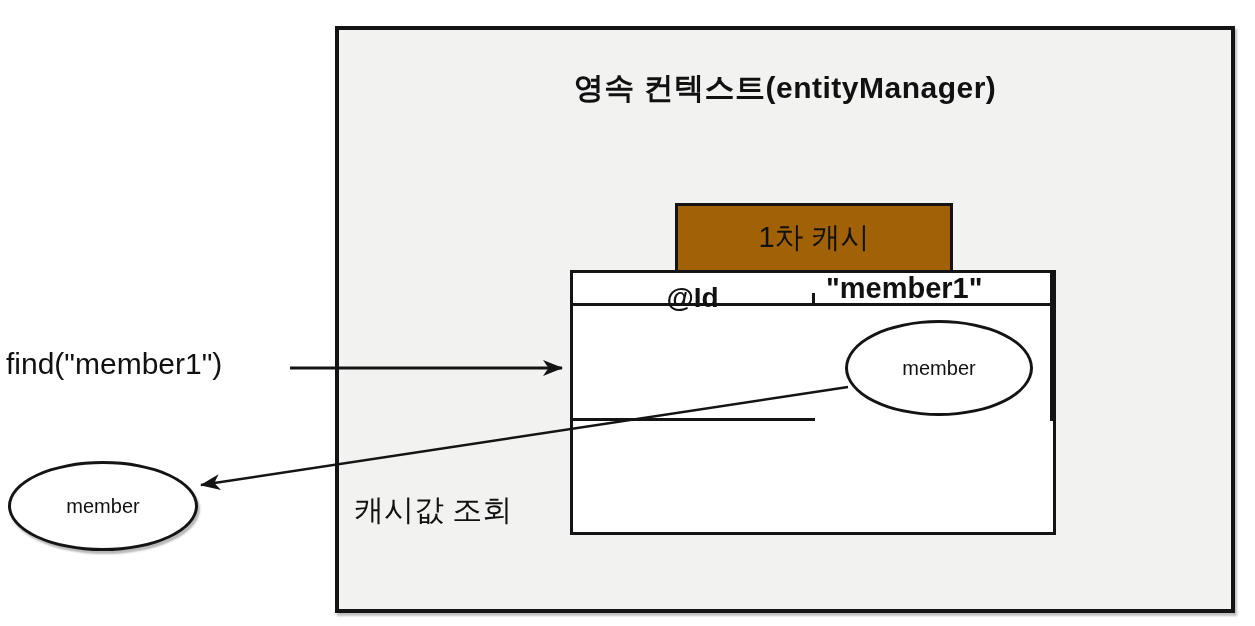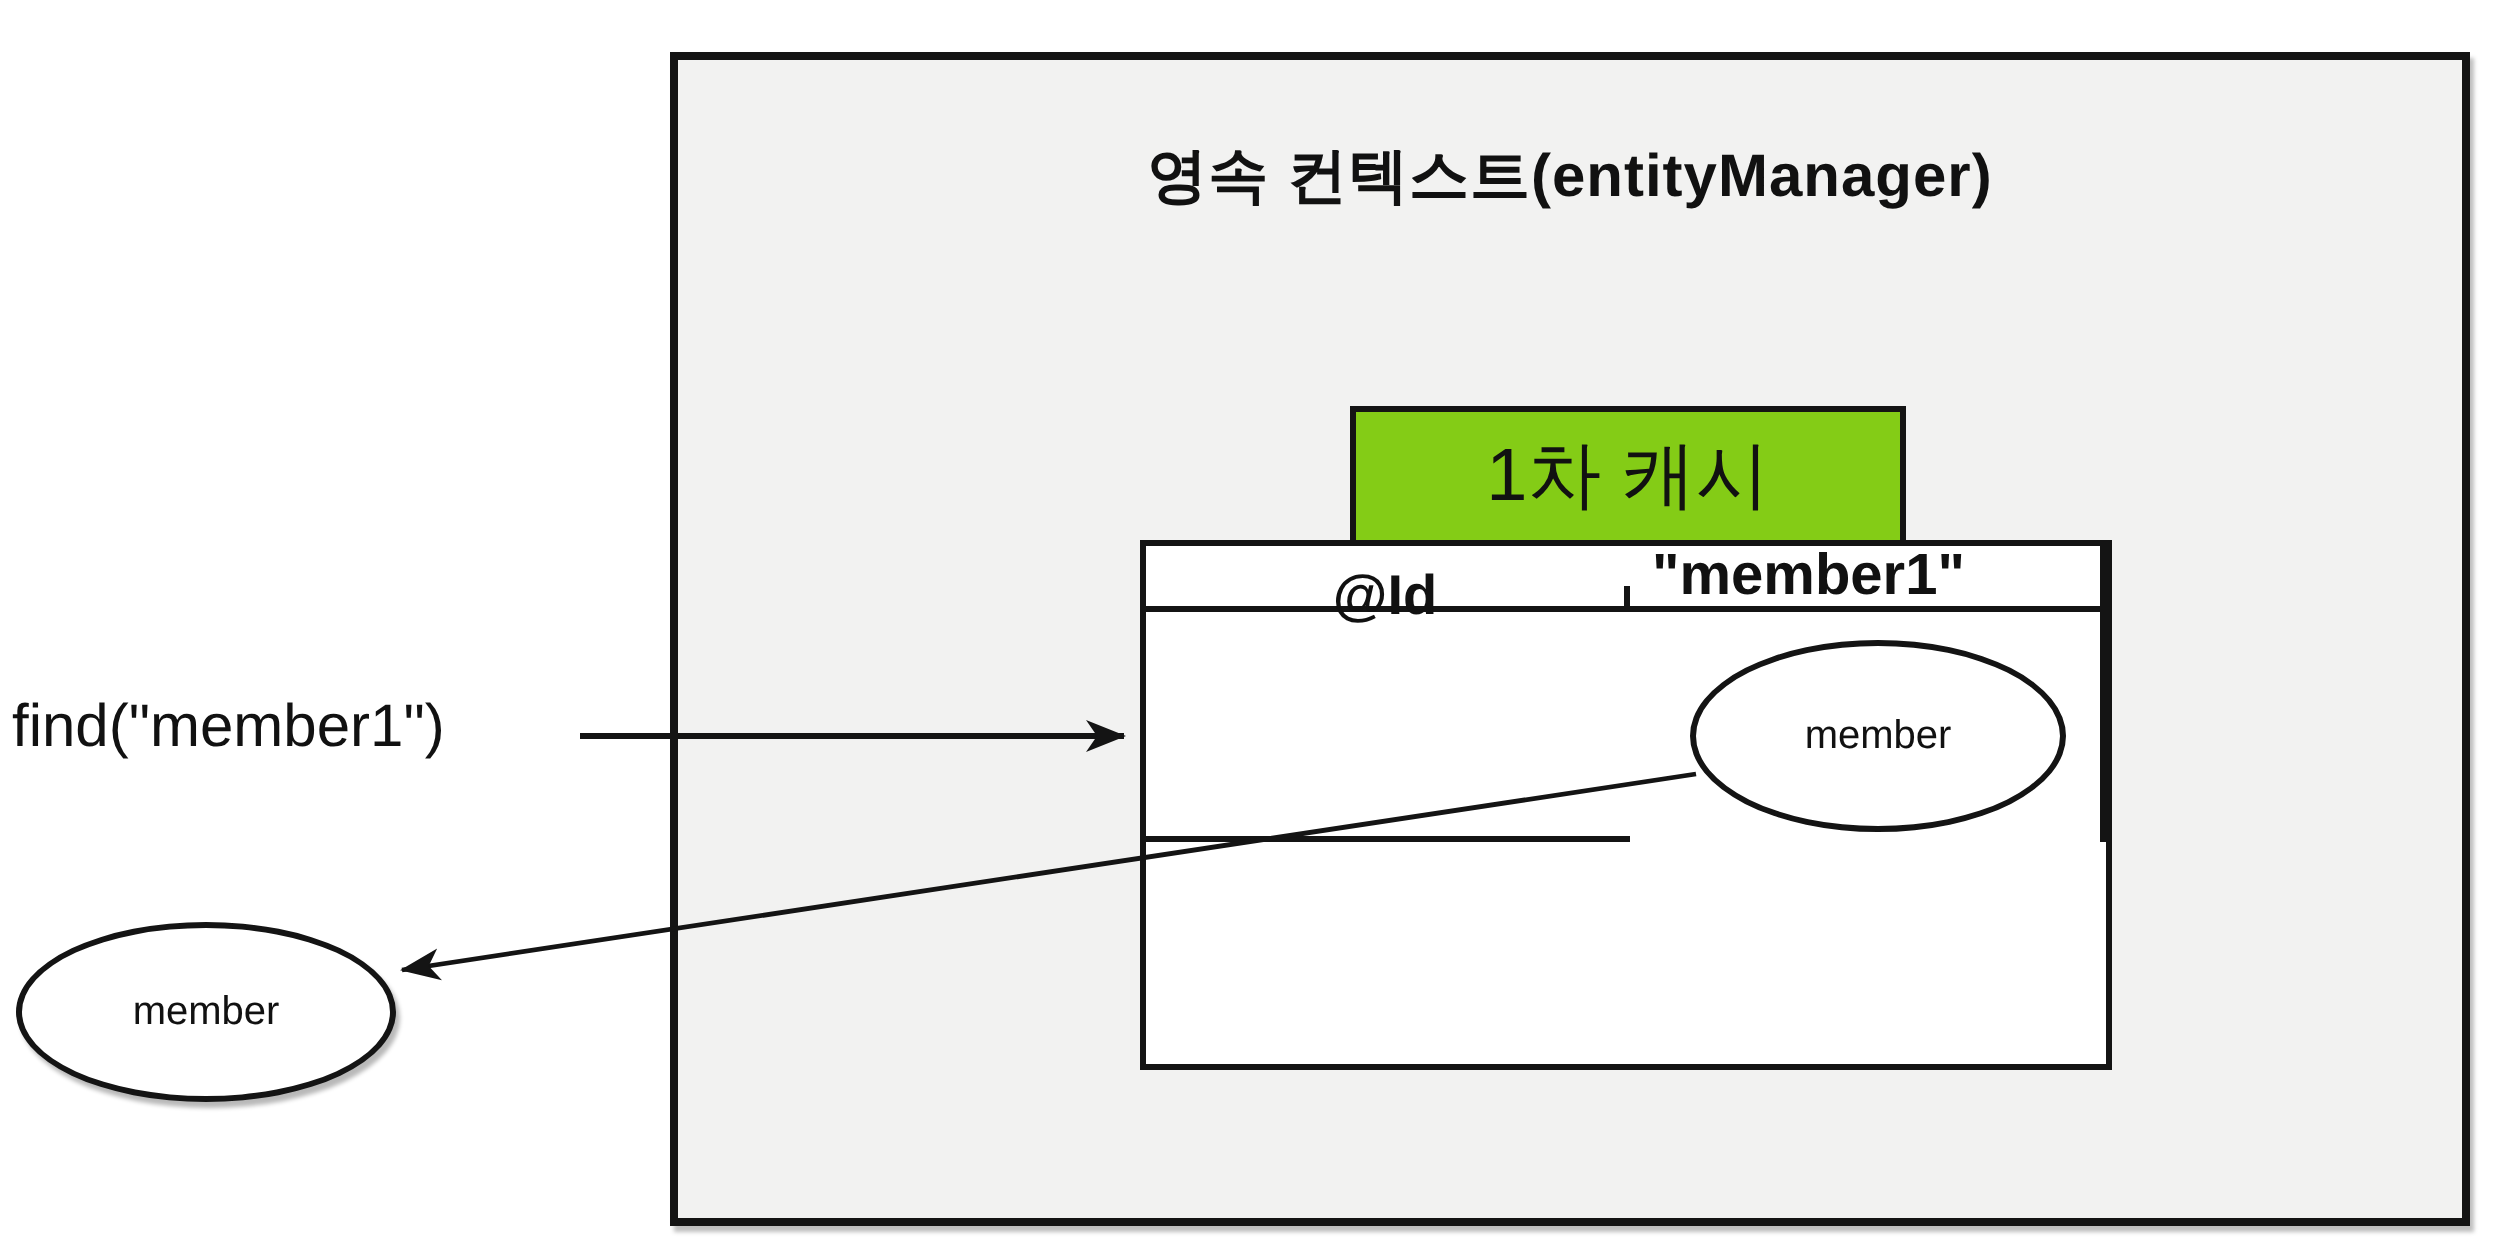--- a/index.html
+++ b/index.html
@@ -31,26 +31,26 @@
     font-size: 30px;
     font-weight: bold;
     letter-spacing: 0.5px;
   }
 
   
   .cache-tab {
     position: absolute;
     left: 675px; top: 203px;
     width: 278px; height: 70px;
-    background: #84cc16;
+    background: #a16207;
     border: 3px solid #141414;
     display: flex;
     align-items: center;
     justify-content: center;
-    font-size: 37px;
+    font-size: 29px;
     z-index: 2;
   }
 
   
   .cache-table {
     position: absolute;
     left: 570px; top: 270px;
     width: 486px; height: 265px;
     background: #ffffff;
     border: 3px solid #141414;
@@ -150,14 +150,15 @@
   <div class="ellipse entity-ellipse">
     <span>member</span>
   </div>
 
   <div class="ellipse result-ellipse">
     <span>member</span>
   </div>
 
   <div class="find-label">find("member1")</div>
 
+  <div class="lookup-label">캐시값 조회</div>
 
 </div>
 
 </body></html>

